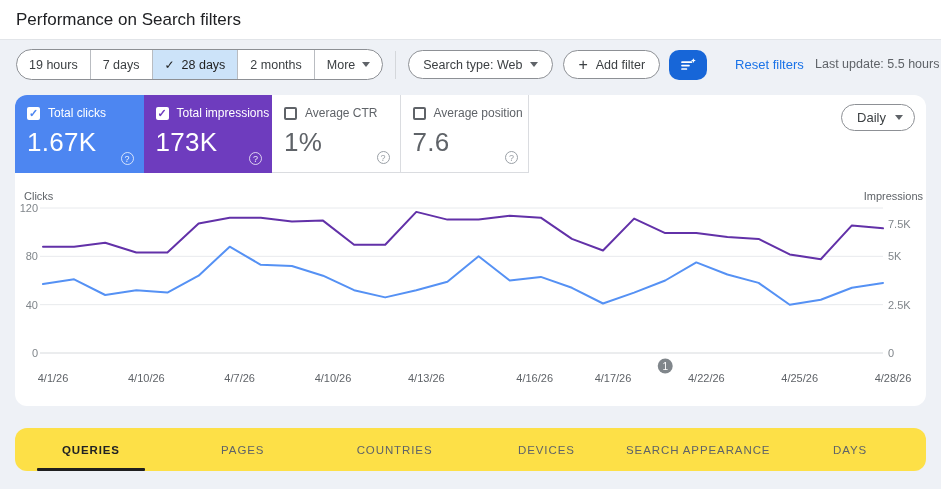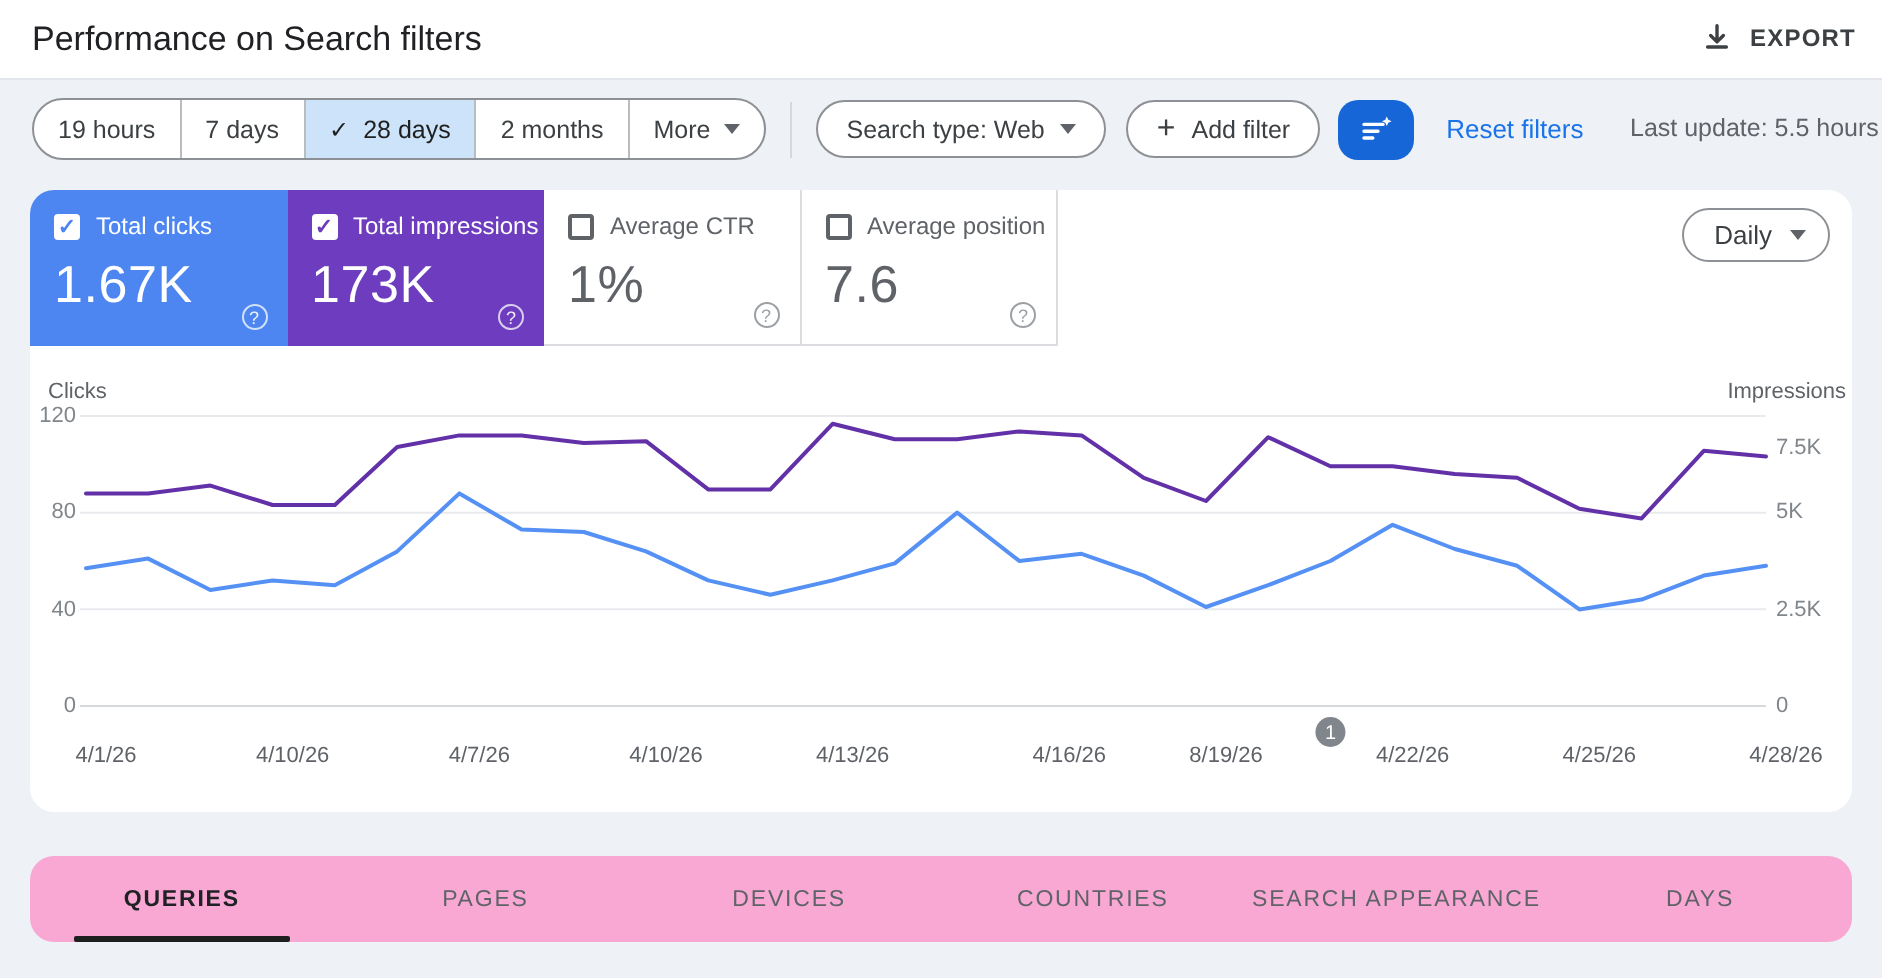--- a/index.html
+++ b/index.html
@@ -21,21 +21,21 @@
   .seg.selected{background:#cce3f9;color:#1f1f1f;}
   .seg .check{font-size:12px;color:#1f1f1f;}
   .caret{width:0;height:0;border-left:4px solid transparent;border-right:4px solid transparent;border-top:5px solid #5f6368;display:inline-block;}
   .vdiv{width:1px;height:28px;background:#d4d7db;margin:0 12px;}
   .pill{display:flex;align-items:center;gap:8px;height:29px;padding:0 14px;border:1px solid #8d9095;border-radius:16px;background:#fff;
     font-size:12.5px;color:#3c4043;cursor:pointer;white-space:nowrap;font-family:inherit;}
   .pill + .pill{margin-left:10px;}
   .plus{font-size:16px;line-height:1;color:#3c4043;}
   .filter-settings{width:38px;height:30px;margin-left:9px;border:none;border-radius:10px;background:#1766d8;
     display:flex;align-items:center;justify-content:center;cursor:pointer;}
-  .reset-link{margin-left:16px;font-size:13px;font-weight:500;color:#1a73e8;cursor:pointer;white-space:nowrap;}
+  .reset-link{margin-left:28px;font-size:13px;font-weight:500;color:#1a73e8;cursor:pointer;white-space:nowrap;}
   .last-update{position:absolute;left:799px;top:8px;font-size:12.5px;color:#5f6368;white-space:nowrap;}
   
   .chart-card{position:absolute;left:15px;top:95px;width:911px;height:311px;background:#fff;border-radius:12px;}
   .metrics{position:absolute;top:0;left:0;height:78px;display:flex;}
   .metric{width:128.5px;height:78px;box-sizing:border-box;position:relative;padding:11px 0 0 12px;cursor:pointer;}
   .metric:first-child{border-top-left-radius:12px;}
   .metric.unchecked{background:#fff;border-right:1px solid #dadce0;border-bottom:1px solid #dadce0;}
   .metric .row{display:flex;align-items:center;gap:8px;}
   .cb{width:13px;height:13px;border-radius:2px;box-sizing:border-box;display:flex;align-items:center;justify-content:center;font-size:11px;font-weight:700;}
   .metric.checked .cb{background:#fff;}
@@ -53,38 +53,31 @@
   .daily-btn{position:absolute;right:11px;top:9px;height:27px;box-sizing:border-box;padding:0 11px 0 15px;
     display:flex;align-items:center;gap:9px;border:1px solid #8d9095;border-radius:15px;background:#fff;
     font-size:13px;color:#3c4043;cursor:pointer;font-family:inherit;}
   .axis-title{position:absolute;font-size:11px;color:#5f6368;}
   .tick{position:absolute;font-size:11px;color:#80868b;}
   .tick.left{left:0;width:23px;text-align:right;}
   .tick.right{left:873px;}
   .date-label{position:absolute;top:277px;transform:translateX(-50%);font-size:11px;color:#5f6368;white-space:nowrap;}
   #chart-svg{position:absolute;left:0;top:0;}
   
-  .tabs-card{position:absolute;left:15px;top:428px;width:911px;height:43px;background:#f9a8d4;border-radius:12px;display:flex;}
+  .tabs-card{position:absolute;left:15px;top:428px;width:911px;height:43px;background:#fde047;border-radius:12px;display:flex;}
   .tab{flex:1;position:relative;display:flex;align-items:center;justify-content:center;
     font-size:11.5px;letter-spacing:.9px;color:#5f6368;cursor:pointer;text-transform:uppercase;}
   .tab.active{color:#202124;font-weight:700;}
   .tab.active::after{content:"";position:absolute;left:22px;right:22px;bottom:0;height:3px;background:#1f1f1f;border-radius:1px;}
 </style>
 </head>
 <body>
 
 <div class="header">
   <div class="page-title">Performance on Search filters</div>
-  <button class="export-btn">
-    <svg width="15" height="15" viewBox="0 0 16 16">
-      <path d="M8 2v8M4.6 7.2L8 10.6l3.4-3.4" stroke="#3c4043" stroke-width="1.8" fill="none" stroke-linecap="round" stroke-linejoin="round"></path>
-      <path d="M3 13.3h10" stroke="#3c4043" stroke-width="1.8" stroke-linecap="round"></path>
-    </svg>
-    <span>EXPORT</span>
-  </button>
 </div>
 
 <div class="filterbar">
   <div class="seg-group" id="seg-group">
       <div class="seg">
         <span>19 hours</span>
       </div>
       <div class="seg">
         <span>7 days</span>
       </div>
@@ -181,27 +174,27 @@
       <div class="tick right" style="top: 252px;">0</div>
       <div class="tick right" style="top: 203.667px;">2.5K</div>
       <div class="tick right" style="top: 155.333px;">5K</div>
       <div class="tick right" style="top: 107px; margin-top: 16px;">7.5K</div>
       <div class="date-label" style="left: 38px;">4/1/26</div>
       <div class="date-label" style="left: 131.333px;">4/10/26</div>
       <div class="date-label" style="left: 224.667px;">4/7/26</div>
       <div class="date-label" style="left: 318px;">4/10/26</div>
       <div class="date-label" style="left: 411.333px;">4/13/26</div>
       <div class="date-label" style="left: 504.667px; margin-left: 15px;">4/16/26</div>
-      <div class="date-label" style="left: 598px;">8/19/26</div>
+      <div class="date-label" style="left: 598px;">4/17/26</div>
       <div class="date-label" style="left: 691.333px;">4/22/26</div>
       <div class="date-label" style="left: 784.667px;">4/25/26</div>
       <div class="date-label" style="left: 878px;">4/28/26</div>
     </div>
 </div>
 
 <div class="tabs-card" id="tabs-card">
     <div class="tab active">QUERIES</div>
     <div class="tab">PAGES</div>
+    <div class="tab">COUNTRIES</div>
     <div class="tab">DEVICES</div>
-    <div class="tab">COUNTRIES</div>
     <div class="tab">SEARCH APPEARANCE</div>
     <div class="tab">DAYS</div>
   </div>
 
 </body></html>

